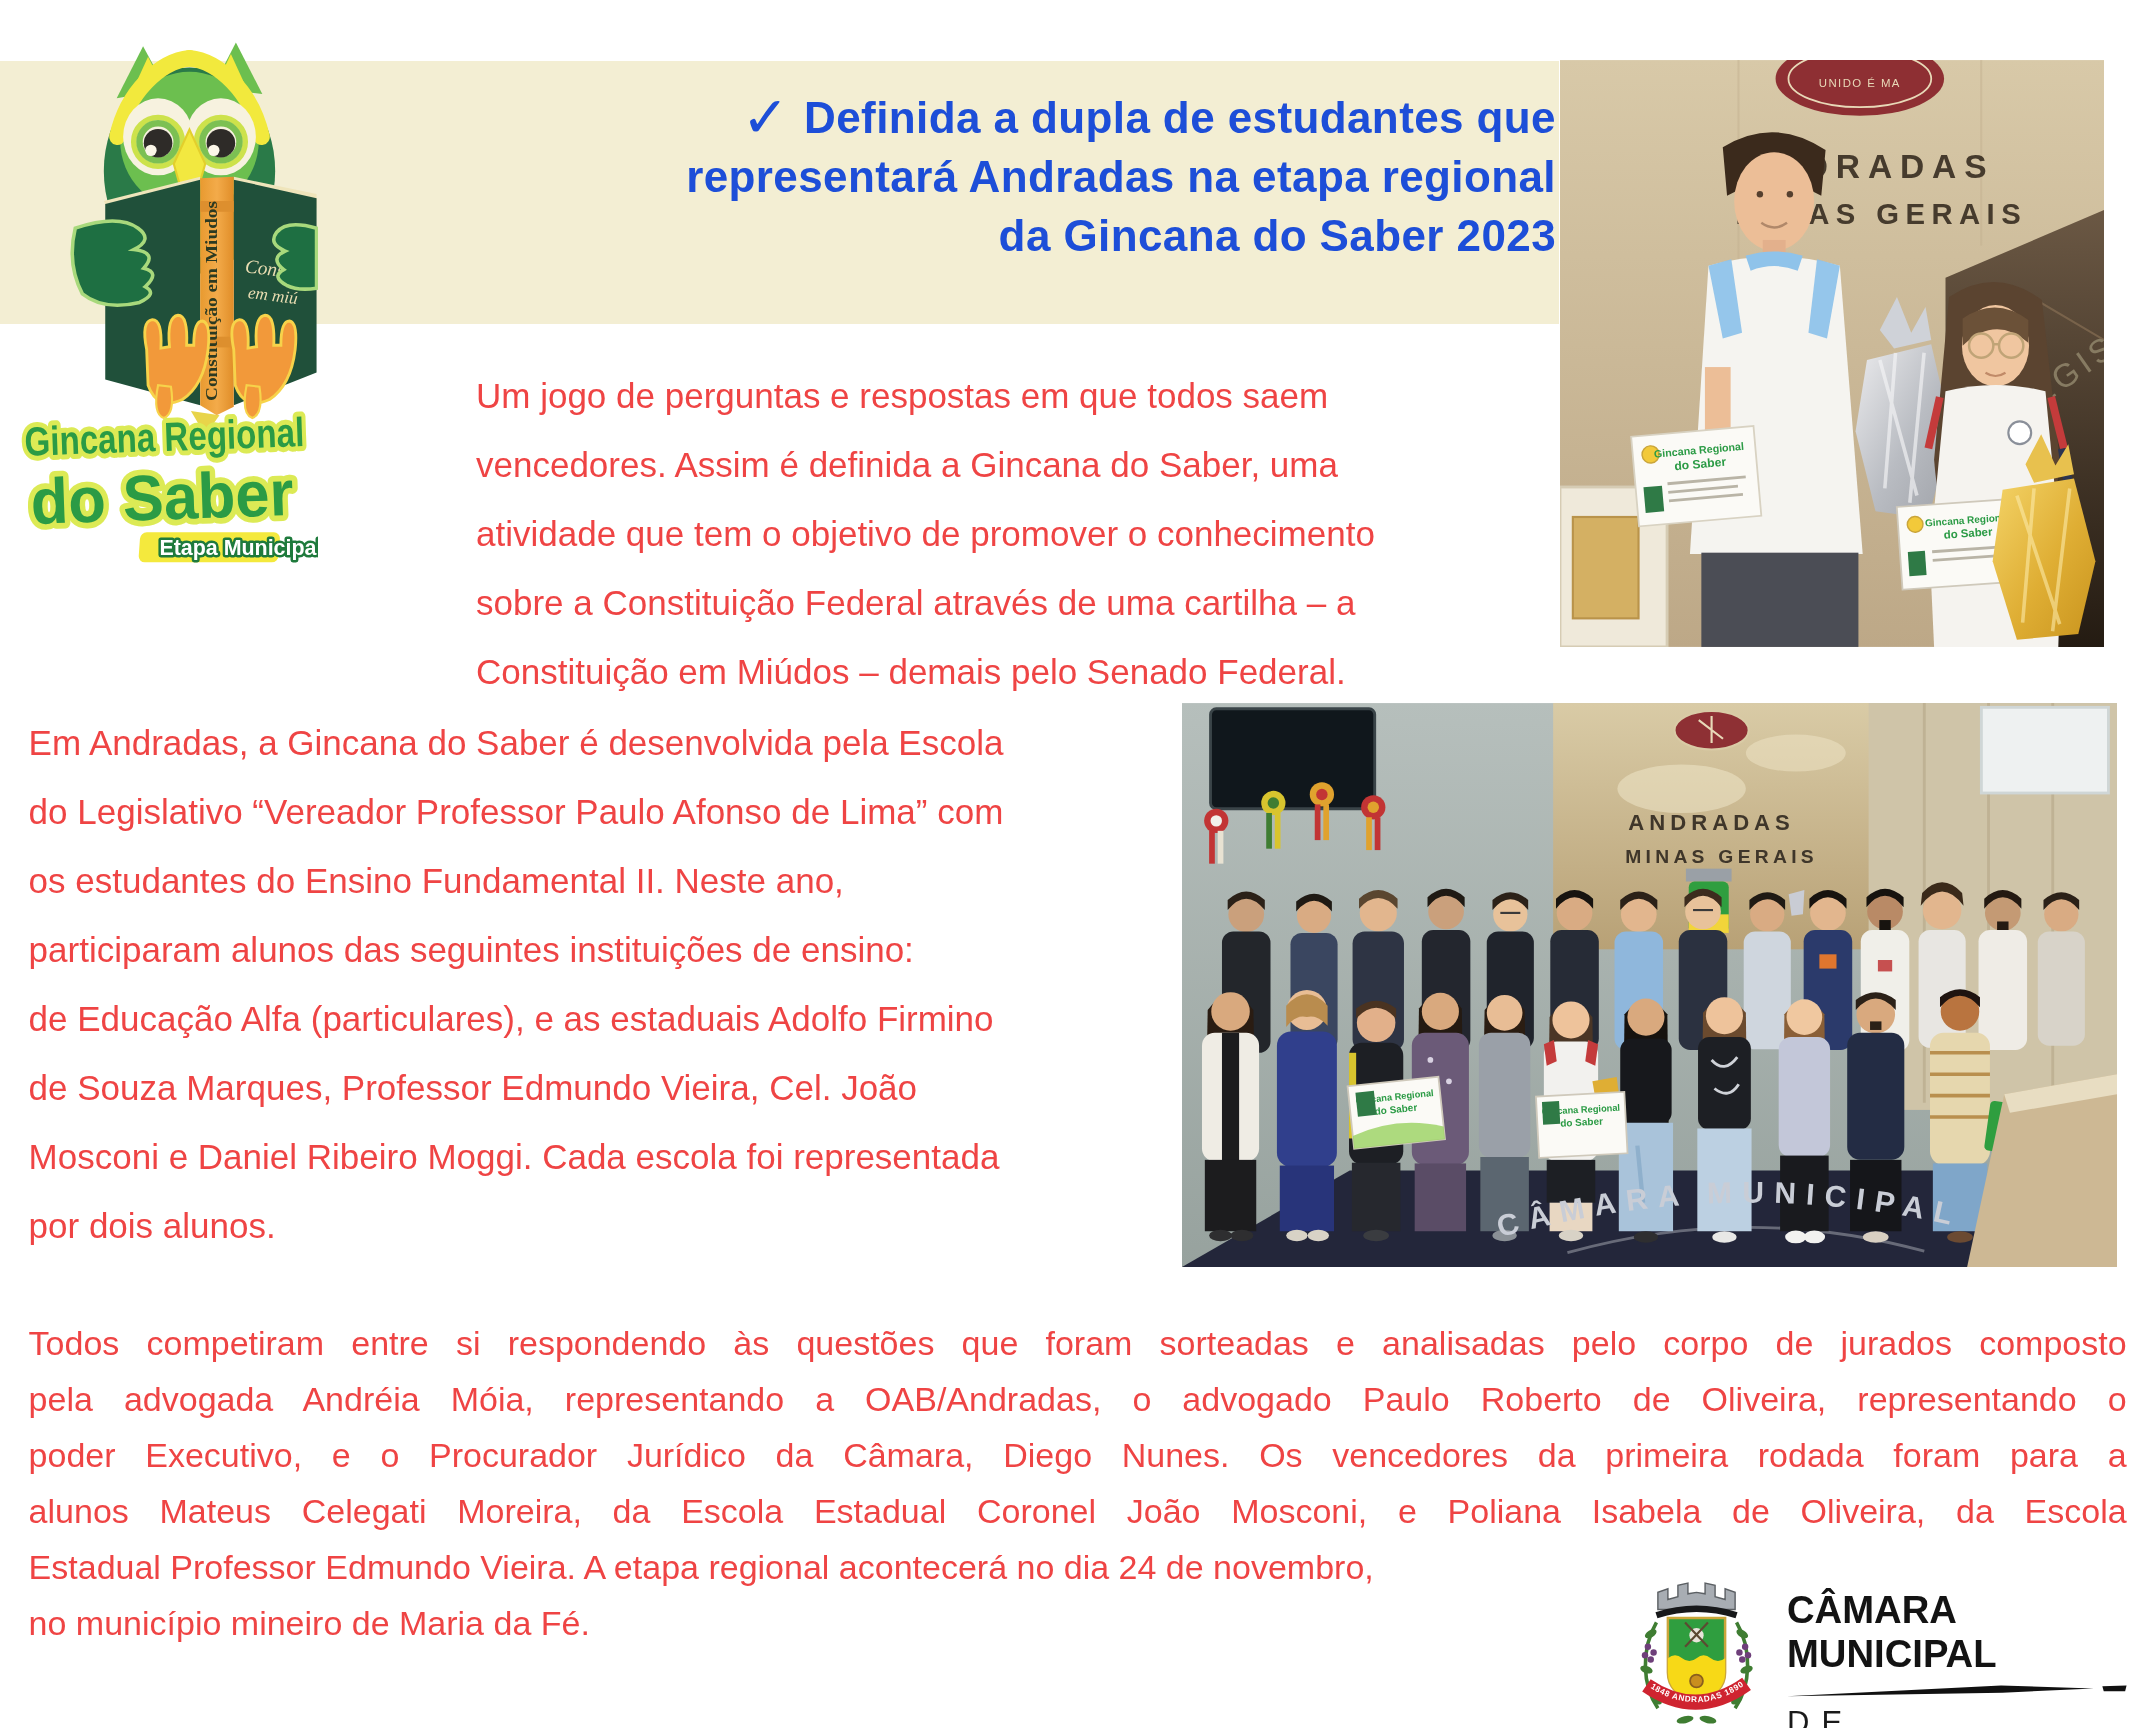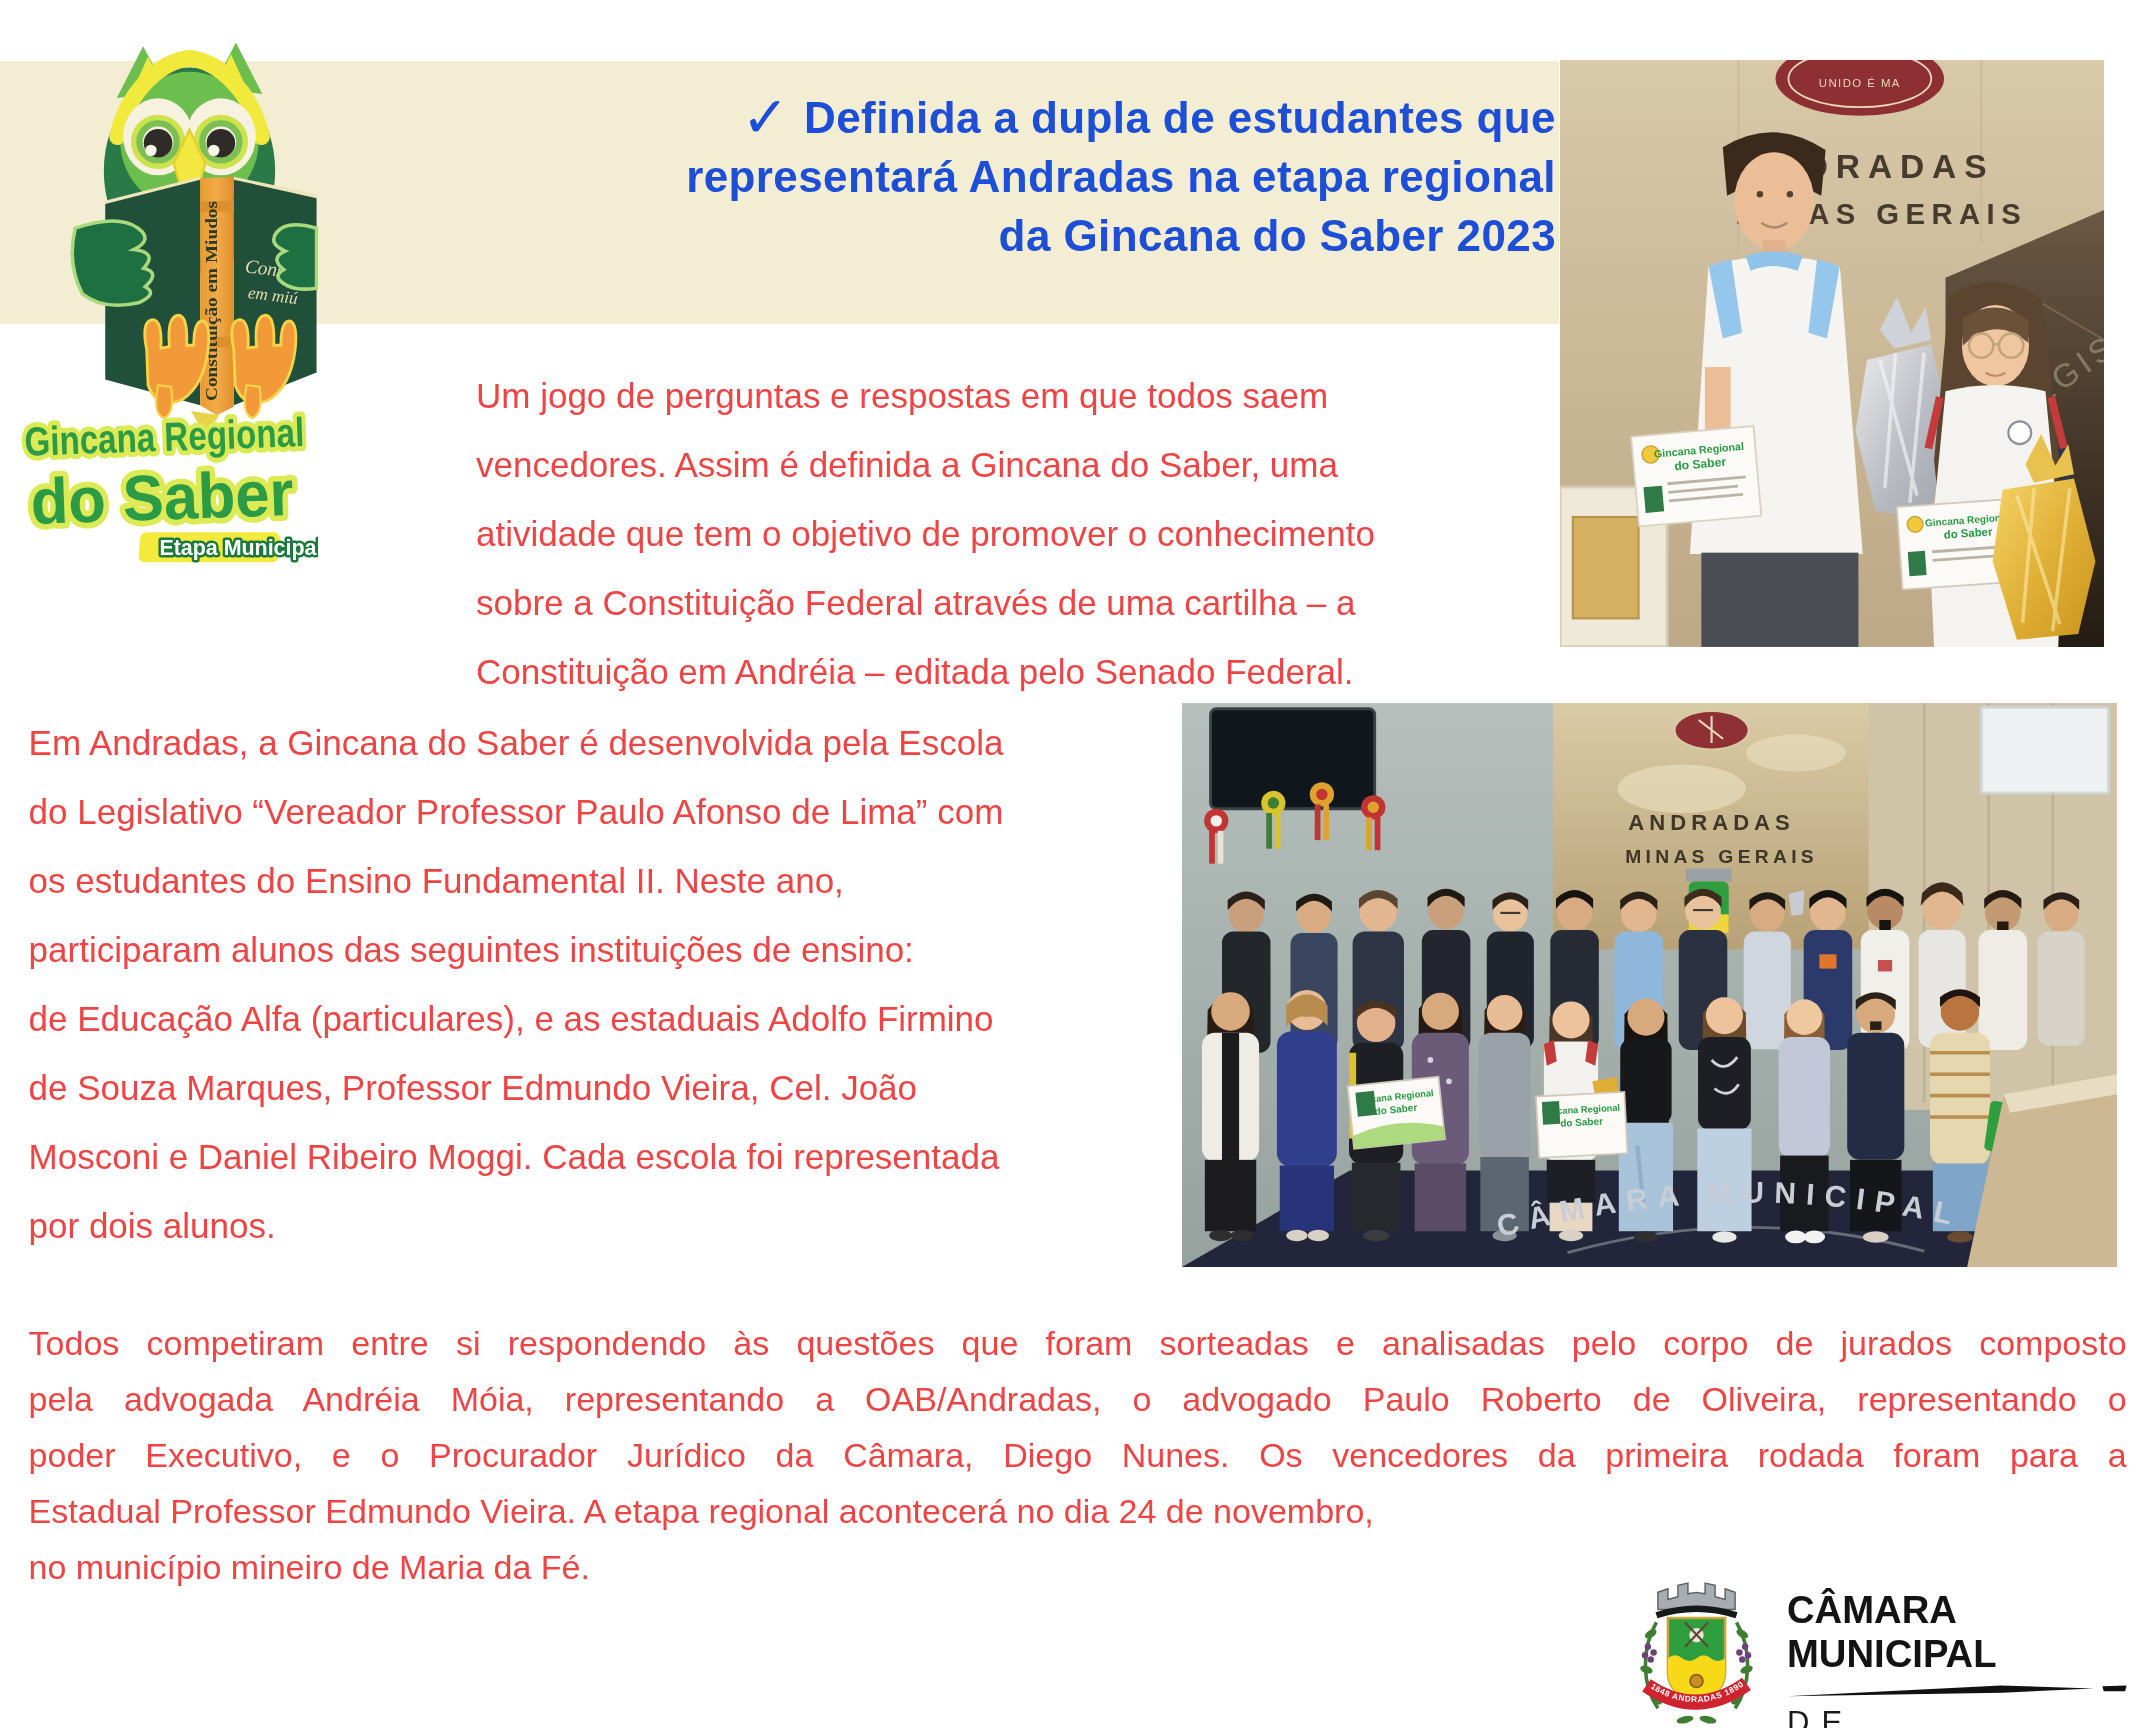--- a/index.html
+++ b/index.html
@@ -217,21 +217,21 @@
         <path d="M640,610 L700,790 M664,600 L648,788 M714,600 L690,800" stroke="#fbe9a6" stroke-width="5" opacity=".6" fill="none"></path>
       </g>
     </g>
   </svg>
 
   <div class="para para1">
     <div class="ln">Um jogo de perguntas e respostas em que todos saem</div>
     <div class="ln">vencedores. Assim é definida a Gincana do Saber, uma</div>
     <div class="ln">atividade que tem o objetivo de promover o conhecimento</div>
     <div class="ln">sobre a Constituição Federal através de uma cartilha – a</div>
-    <div class="ln">Constituição em Andréia – editada pelo Senado Federal.</div>
+    <div class="ln">Constituição em Miúdos – demais pelo Senado Federal.</div>
   </div>
 
   <div class="para para2">
     <div class="ln">Em Andradas, a Gincana do Saber é desenvolvida pela Escola</div>
     <div class="ln">do Legislativo “Vereador Professor Paulo Afonso de Lima” com</div>
     <div class="ln">os estudantes do Ensino Fundamental II. Neste ano,</div>
     <div class="ln">participaram alunos das seguintes instituições de ensino:</div>
     <div class="ln">de Educação Alfa (particulares), e as estaduais Adolfo Firmino</div>
     <div class="ln">de Souza Marques, Professor Edmundo Vieira, Cel. João</div>
     <div class="ln">Mosconi e Daniel Ribeiro Moggi. Cada escola foi representada</div>
@@ -500,20 +500,21 @@
 
     <text font-size="42" font-weight="bold" letter-spacing="14" fill="#c9cdd6">
       <textPath href="#carpetArc" startOffset="6%">CÂMARA MUNICIPAL</textPath>
     </text>
   </svg>
 
   <div class="para para3">
     <div class="jln">Todos competiram entre si respondendo às questões que foram sorteadas e analisadas pelo corpo de jurados composto</div>
     <div class="jln">pela advogada Andréia Móia, representando a OAB/Andradas, o advogado Paulo Roberto de Oliveira, representando o</div>
     <div class="jln">poder Executivo, e o Procurador Jurídico da Câmara, Diego Nunes. Os vencedores da primeira rodada foram para a</div>
+    <div class="jln">alunos Mateus Celegati Moreira, da Escola Estadual Coronel João Mosconi, e Poliana Isabela de Oliveira, da Escola</div>
     <div class="lln">Estadual Professor Edmundo Vieira. A etapa regional acontecerá no dia 24 de novembro,</div>
     <div class="lln">no município mineiro de Maria da Fé.</div>
   </div>
 
   <svg class="crest-svg" viewBox="0 0 172 211">
     <defs>
       <path id="ribbonPath" d="M 16 150 Q 86 198 156 148" fill="none"></path>
     </defs>
 
     <path d="M30,62 C8,100 10,150 32,182" stroke="#3f7d32" stroke-width="5" fill="none"></path>

